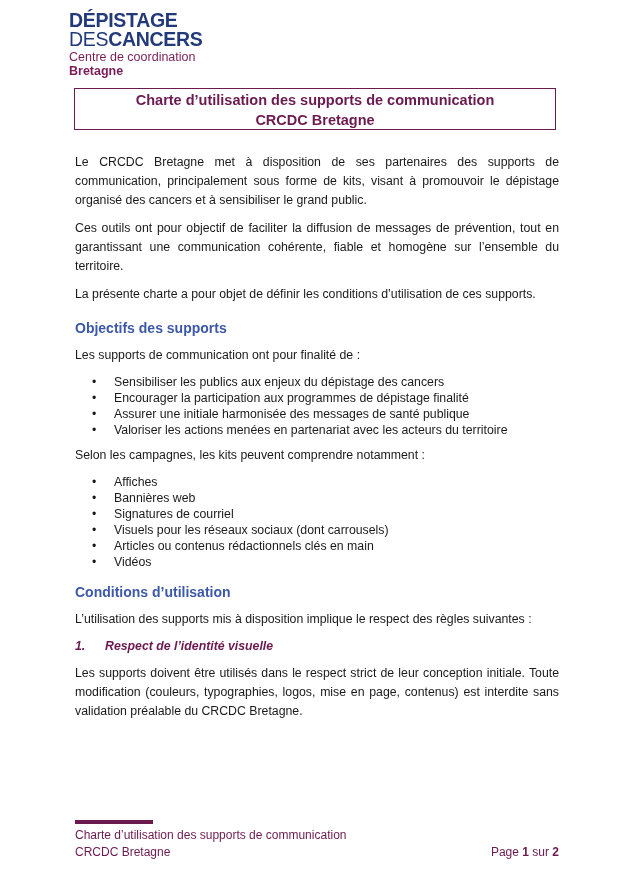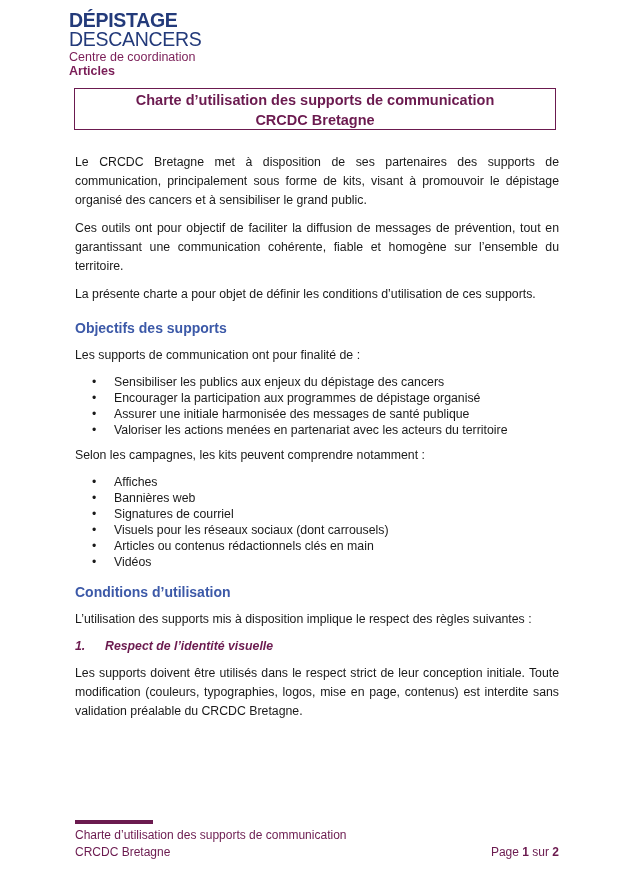--- a/index.html
+++ b/index.html
@@ -1,21 +1,21 @@
 <!DOCTYPE html>
 <html><head>
 <meta charset="utf-8">
 <style>
   html, body { margin: 0; padding: 0; background: #ffffff; }
   body { width: 635px; height: 895px; position: relative; overflow: hidden;
          font-family: "Liberation Sans", "DejaVu Sans", sans-serif; color: #1a1a1a; }
   .logo { position: absolute; left: 69px; top: 11px; line-height: 1; }
   .logo .l1 { font-size: 19.5px; font-weight: bold; color: #233a7a; letter-spacing: -0.3px; }
   .logo .l2 { font-size: 19.5px; color: #233a7a; letter-spacing: -0.3px; margin-top: -1px; }
-  .logo .l2 b { font-weight: normal; }
+  .logo .l2 b { font-weight: bold; }
   .logo .l3 { font-size: 12.5px; color: #7a1d57; margin-top: 2px; }
   .logo .l4 { font-size: 12.5px; color: #7a1d57; font-weight: bold; margin-top: 1px; }
 
   .title-box { position: absolute; left: 74px; top: 88px; width: 482px; height: 42px;
                border: 1px solid #6b1a4f; text-align: center; color: #6b1a4f;
                font-weight: bold; font-size: 14.5px; line-height: 20px; padding-top: 1px; box-sizing: border-box; }
 
   .content { position: absolute; left: 75px; top: 144px; width: 484px; font-size: 12.3px; }
   h2 { color: #3c59a8; font-size: 14px; font-weight: bold; margin: 0; line-height: 20px; }
   p { margin: 0; line-height: 19px; text-align: justify; }
@@ -29,38 +29,38 @@
   .footer .bar { width: 78px; height: 4px; background: #6b1a4f; margin-bottom: 3px; }
   .footer .row { display: flex; justify-content: space-between; line-height: 17px; }
 </style>
 </head>
 <body>
 
 <div class="logo">
   <div class="l1">DÉPISTAGE</div>
   <div class="l2"><span>DES</span><b>CANCERS</b></div>
   <div class="l3">Centre de coordination</div>
-  <div class="l4">Articles</div>
+  <div class="l4">Bretagne</div>
 </div>
 
 <div class="title-box">
   <div>Charte d’utilisation des supports de communication</div>
   <div>CRCDC Bretagne</div>
 </div>
 
 <div class="content">
   <p style="margin-top:9px">Le CRCDC Bretagne met à disposition de ses partenaires des supports de communication, principalement sous forme de kits, visant à promouvoir le dépistage organisé des cancers et à sensibiliser le grand public.</p>
   <p style="margin-top:9px">Ces outils ont pour objectif de faciliter la diffusion de messages de prévention, tout en garantissant une communication cohérente, fiable et homogène sur l’ensemble du territoire.</p>
   <p style="margin-top:9px">La présente charte a pour objet de définir les conditions d’utilisation de ces supports.</p>
 
   <h2 style="margin-top:14px">Objectifs des supports</h2>
   <p style="margin-top:8px">Les supports de communication ont pour finalité de :</p>
   <ul style="margin-top:9px">
     <li>Sensibiliser les publics aux enjeux du dépistage des cancers</li>
-    <li>Encourager la participation aux programmes de dépistage organisé</li>
+    <li>Encourager la participation aux programmes de dépistage finalité</li>
     <li>Assurer une initiale harmonisée des messages de santé publique</li>
     <li>Valoriser les actions menées en partenariat avec les acteurs du territoire</li>
   </ul>
 
   <p style="margin-top:8px">Selon les campagnes, les kits peuvent comprendre notamment :</p>
   <ul style="margin-top:9px">
     <li>Affiches</li>
     <li>Bannières web</li>
     <li>Signatures de courriel</li>
     <li>Visuels pour les réseaux sociaux (dont carrousels)</li>

